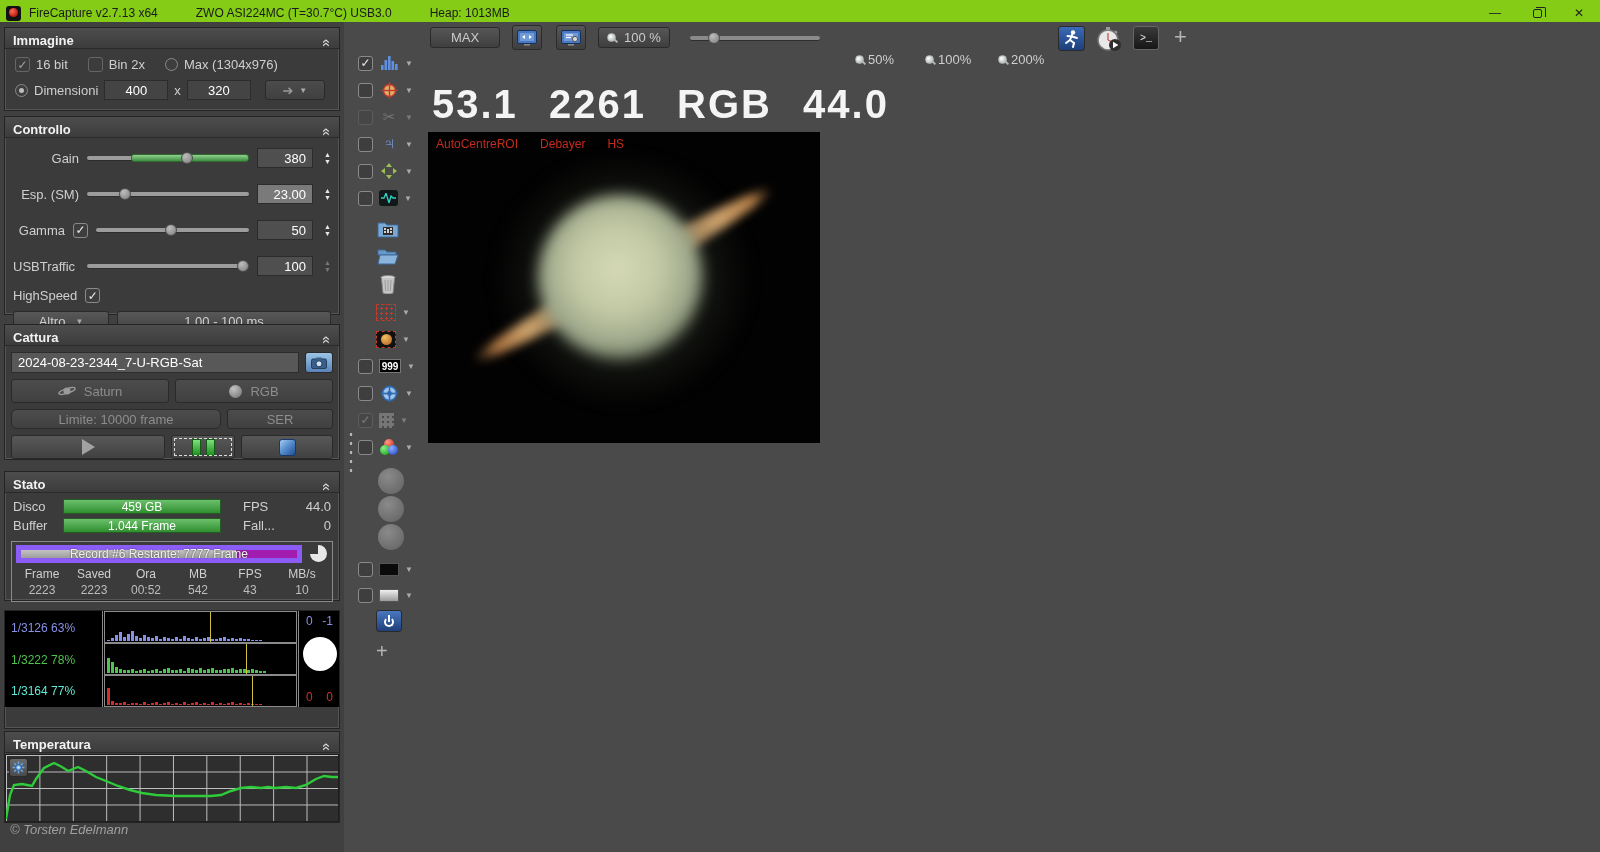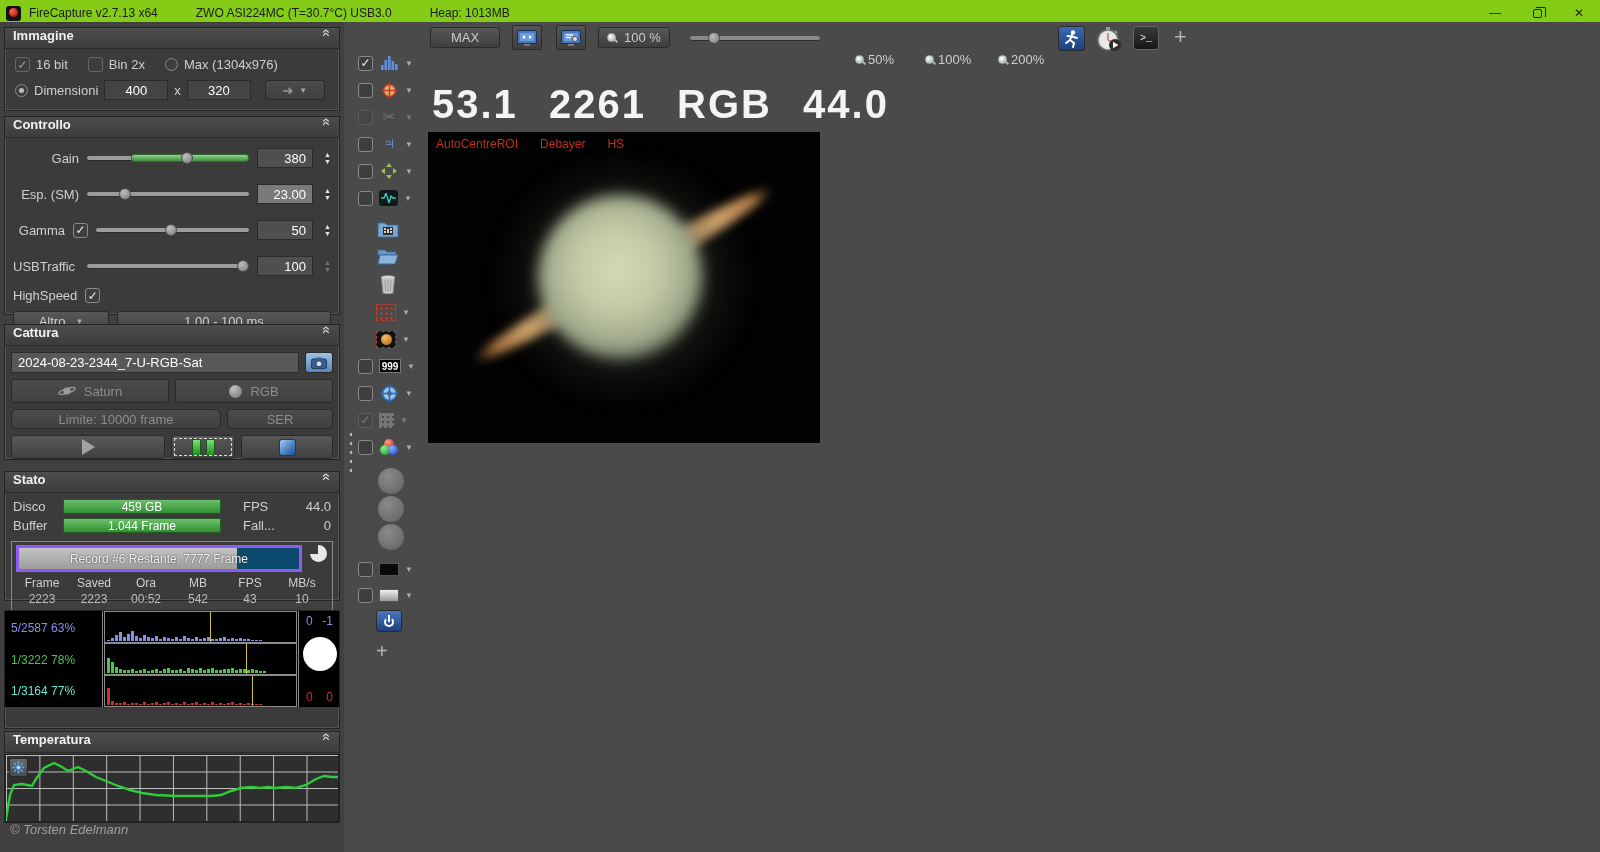--- a/index.html
+++ b/index.html
@@ -23,21 +23,21 @@
     border:1px solid #222; border-left:none; border-bottom:none; border-radius:0 2px 0 0; }
 
   
   .app { position:absolute; left:0; top:22px; width:1600px; height:830px; background:#4a4a4a; }
   .sidebar-bg { position:absolute; left:0; top:0; width:344px; height:830px; background:#404040; }
 
   
   .panel { position:absolute; left:4px; width:336px; background:#3b3b3b;
     border:1px solid #242424; box-shadow:0 0 0 1px #555 inset; }
   .phead { height:21px; background:linear-gradient(#4d4d4d,#3c3c3c); border-bottom:1px solid #2a2a2a;
-    display:flex; align-items:flex-start; padding:0 8px;gap:28px; }
+    display:flex; align-items:flex-end; padding:0 8px;gap:28px; }
   .phead .ptitle { color:#f2f2f2; font-weight:bold; font-size:13px; }
   .collapse { margin-left:auto; color:#ddd; font-size:14px; transform:rotate(90deg); line-height:10px; }
 
   .dis { color:#8d8d8d; }
   .lbl { color:#cfcfcf; font-size:13px; }
 
   
   .chk { width:15px; height:15px; border:1px solid #8a8a8a; border-radius:3px; background:#3e3e3e;
     display:inline-flex; align-items:center; justify-content:center; color:#e8e8e8; font-size:12px;
     line-height:12px; flex:none; }
@@ -305,21 +305,21 @@
       <span class="lbl" style="margin-left:16px;">FPS</span>
       <span class="lbl" style="margin-left:auto;">44.0</span>
     </div>
     <div style="display:flex; align-items:center; padding:4px 8px 0; gap:6px;">
       <span class="lbl" style="width:44px;">Buffer</span>
       <span class="greenbar" style="width:158px;">1.044 Frame</span>
       <span class="lbl" style="margin-left:16px;">Fall...</span>
       <span class="lbl" style="margin-left:auto;">0</span>
     </div>
     <div style="margin:8px 6px 0; border:1px solid #8a8a8a; padding:3px 4px 4px; position:relative;">
-      <div style="position:relative; height:27px; background:#0c4a6e; border:3px solid #8b5cf6; margin-right:26px;">
+      <div style="position:relative; height:18px; background:#a21caf; border:5px solid #8b5cf6; margin-right:26px;">
         <div style="position:absolute; left:0; top:0; bottom:0; width:78%; background:linear-gradient(#c4c4c4,#9c9c9c);"></div>
         <div style="position:absolute; inset:0; display:flex; align-items:center; justify-content:center; font-size:12px; color:#f0f0f0; text-shadow:0 0 2px #333;">Record #6  Restante: 7777 Frame</div>
       </div>
       <span style="position:absolute; right:5px; top:3px; width:17px; height:17px; border-radius:50%; background:conic-gradient(#e8e8e8 0 270deg, #3b3b3b 270deg 360deg);"></span>
       <div style="display:flex; margin-top:4px; font-size:12px; color:#cfcfcf; text-align:center;">
         <span style="flex:1;">Frame</span>
         <span style="flex:1;">Saved</span>
         <span style="flex:1;">Ora</span>
         <span style="flex:1;">MB</span>
         <span style="flex:1;">FPS</span>
@@ -333,21 +333,21 @@
         <span style="flex:1;">43</span>
         <span style="flex:1;">10</span>
       </div>
     </div>
   </div>
 
   <div class="panel" style="top:588px; height:119px;">
     <div style="position:relative; height:96px; background:#000;">
 
       <div style="position:absolute; left:0; top:0; width:98px; height:96px; border-right:1px solid #8a8a8a; font-size:12px;">
-        <div style="position:absolute; left:6px; top:10px; color:#8891e8;">5/2587 63%</div>
+        <div style="position:absolute; left:6px; top:10px; color:#8891e8;">1/3126 63%</div>
         <div style="position:absolute; left:6px; top:42px; color:#4fc24f;">1/3222 78%</div>
         <div style="position:absolute; left:6px; top:73px; color:#5eead4;">1/3164 77%</div>
       </div>
 
       <div class="histwrap" style="left:99px; top:0; width:193px; height:32px;">
           <div class="hbars">
             <div class="hbar" style="height: 1px; background: rgb(136, 145, 232);"></div>
             <div class="hbar" style="height: 3px; background: rgb(136, 145, 232);"></div>
             <div class="hbar" style="height: 6px; background: rgb(136, 145, 232);"></div>
             <div class="hbar" style="height: 9px; background: rgb(136, 145, 232);"></div>

